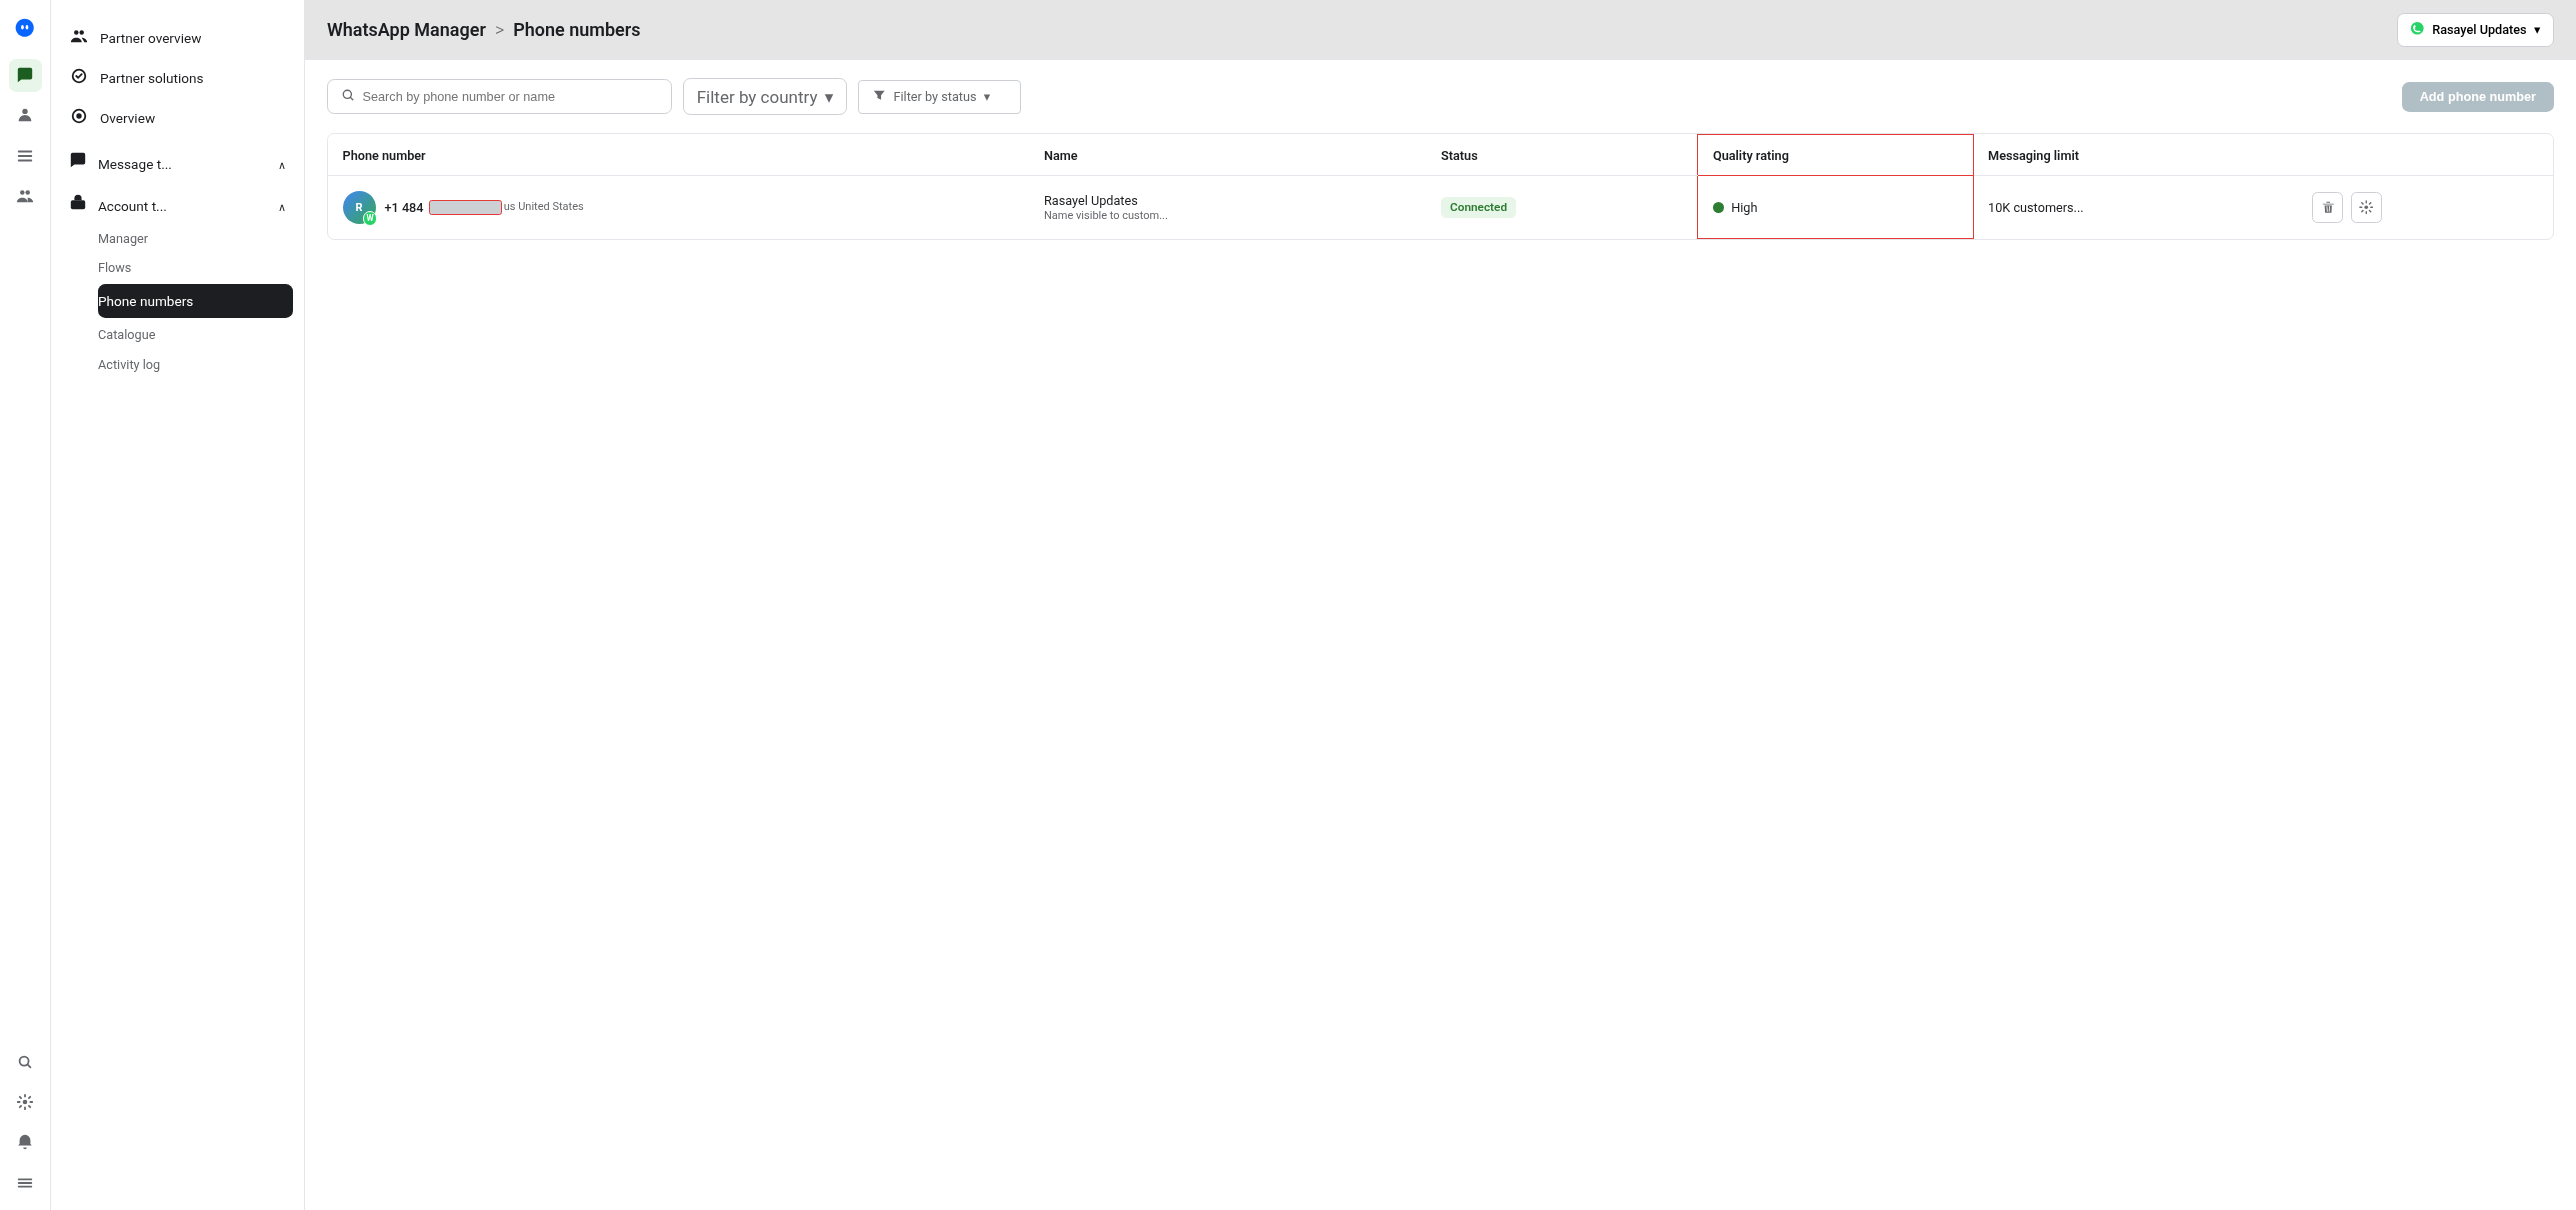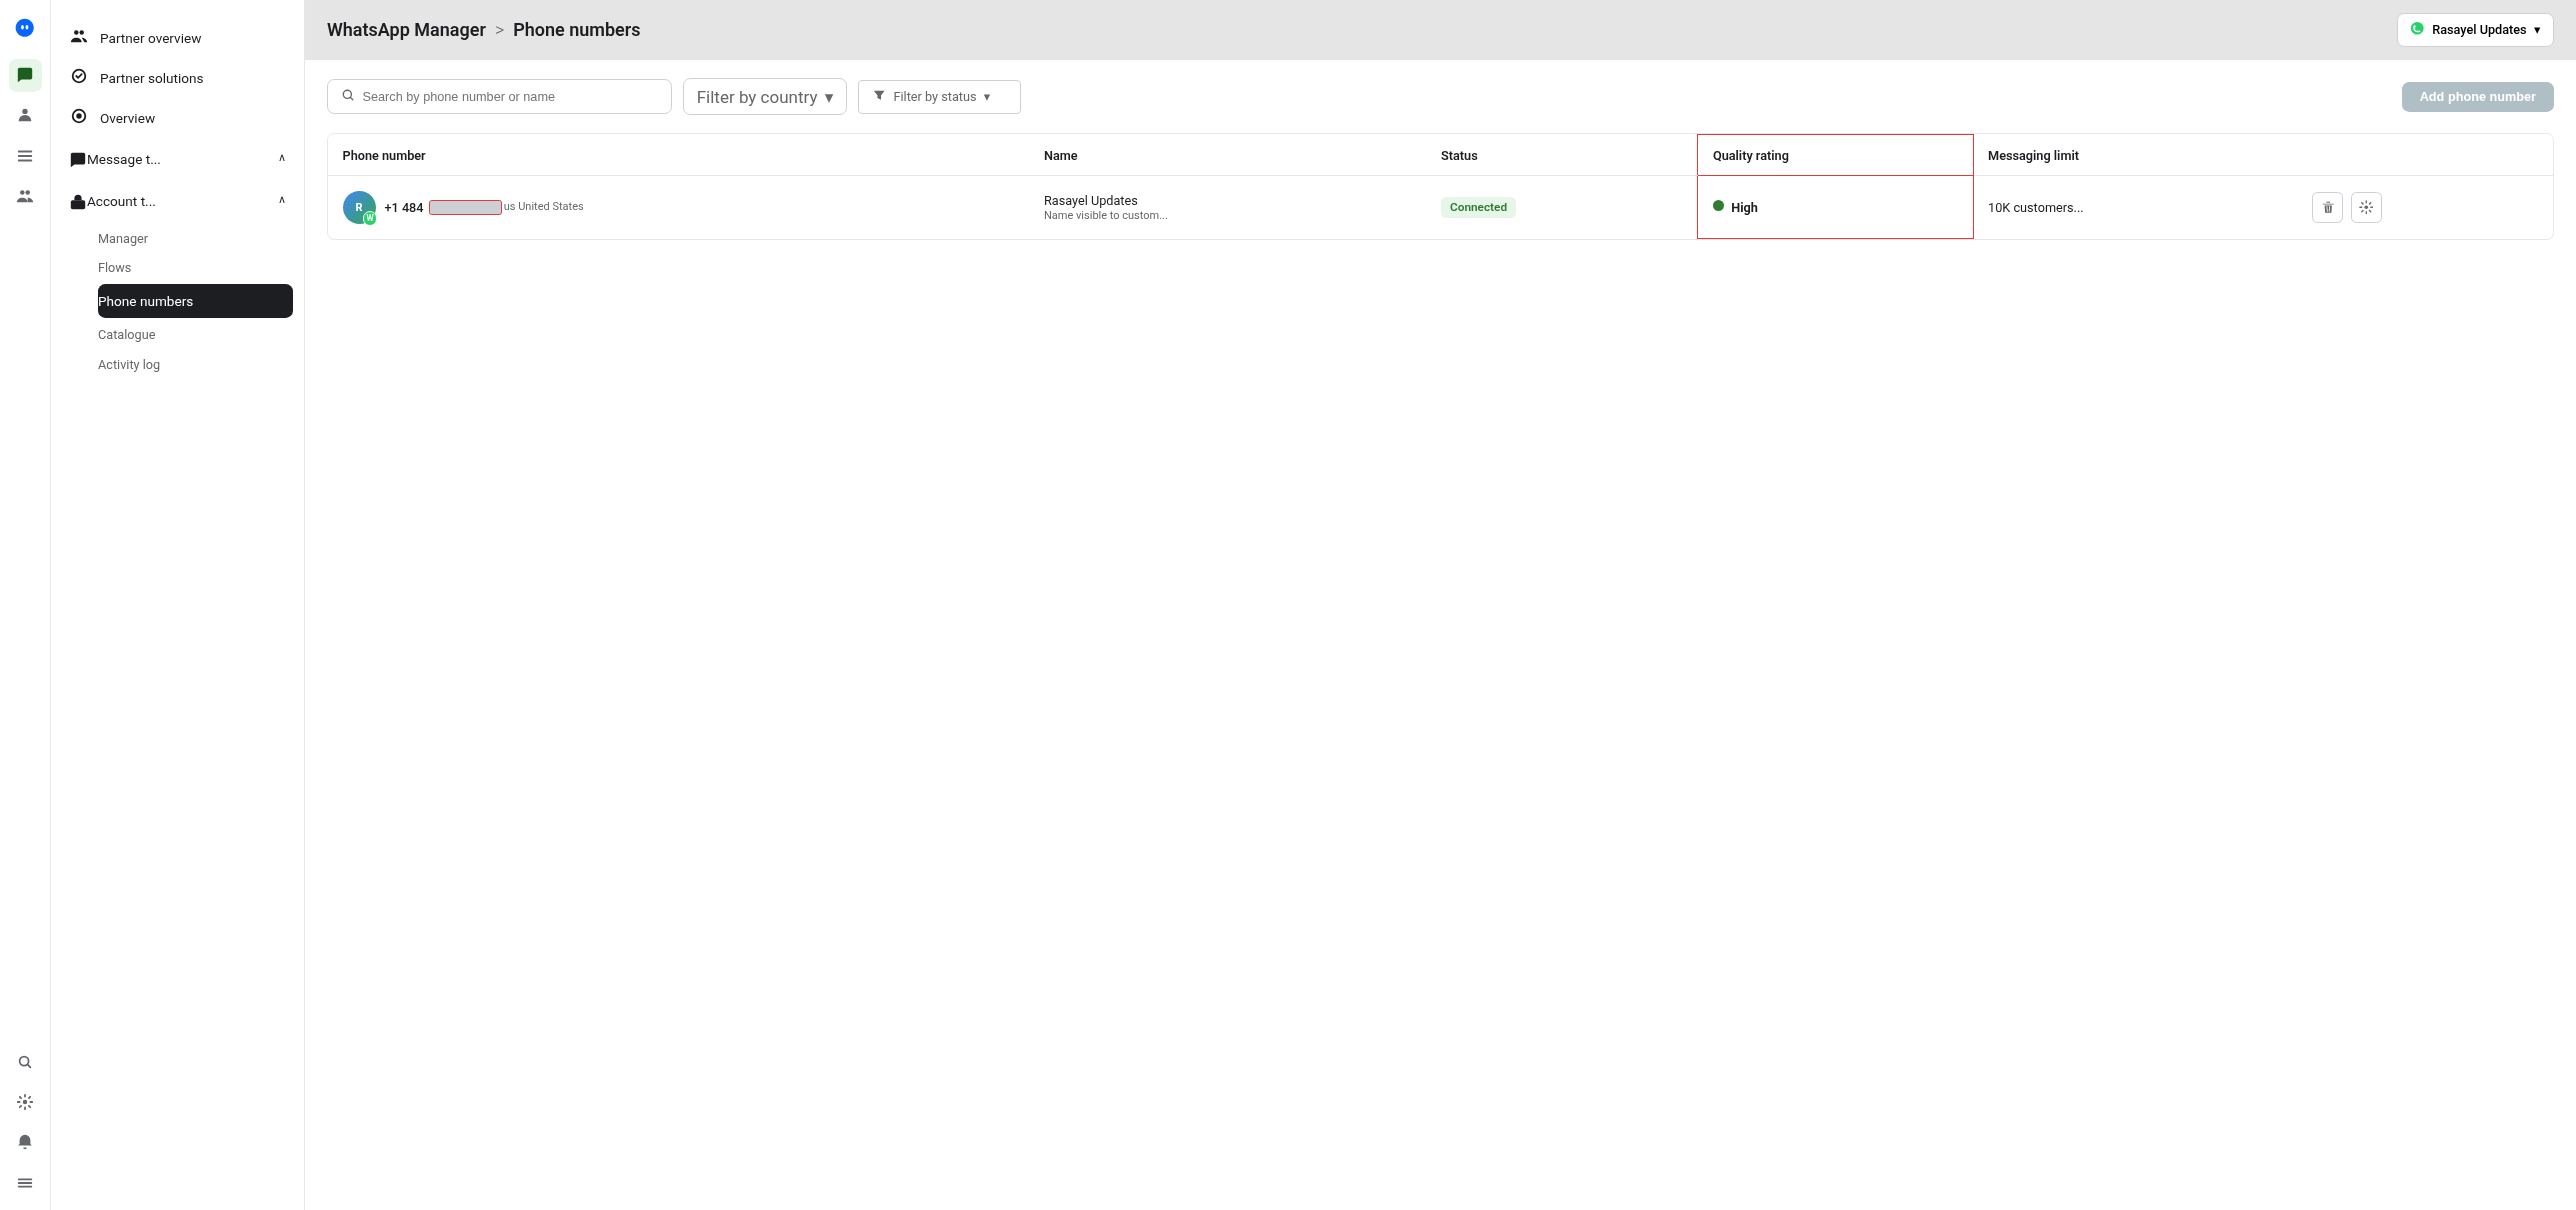--- a/index.html
+++ b/index.html
@@ -106,25 +106,26 @@
       font-size: 12.7px;
       color: #65676b;
       cursor: pointer;
     }
     .chevron {
       margin-left: auto;
       font-size: 11px;
     }
     .sidebar-group-header {
       display: flex;
-      align-items: flex-start;
+      align-items: flex-end;
       padding: 9px 18px;
       cursor: pointer;
       font-size: 13.6px;
       color: #1c1e21;
+      gap: 11px;
     }
 
     
     .main {
       flex: 1;
       display: flex;
       flex-direction: column;
       overflow: hidden;
       background: #f8f9fb;
     }
@@ -354,24 +355,24 @@
       font-size: 11.8px;
       font-weight: 600;
     }
     .status-connected {
       background: #e8f5e9;
       color: #2e7d32;
     }
 
     .quality-high {
       display: flex;
-      align-items: flex-start;
-      gap: 7.3px;
-      font-size: 12.7px;
-      font-weight: 700;
+      align-items: center;
+      gap: 7.3px;
+      font-size: 12.7px;
+      font-weight: 400;
     }
     .quality-dot {
       width: 11px;
       height: 11px;
       border-radius: 50%;
       background: #2e7d32;
       flex-shrink: 0;
     }
 
     .messaging-limit {

